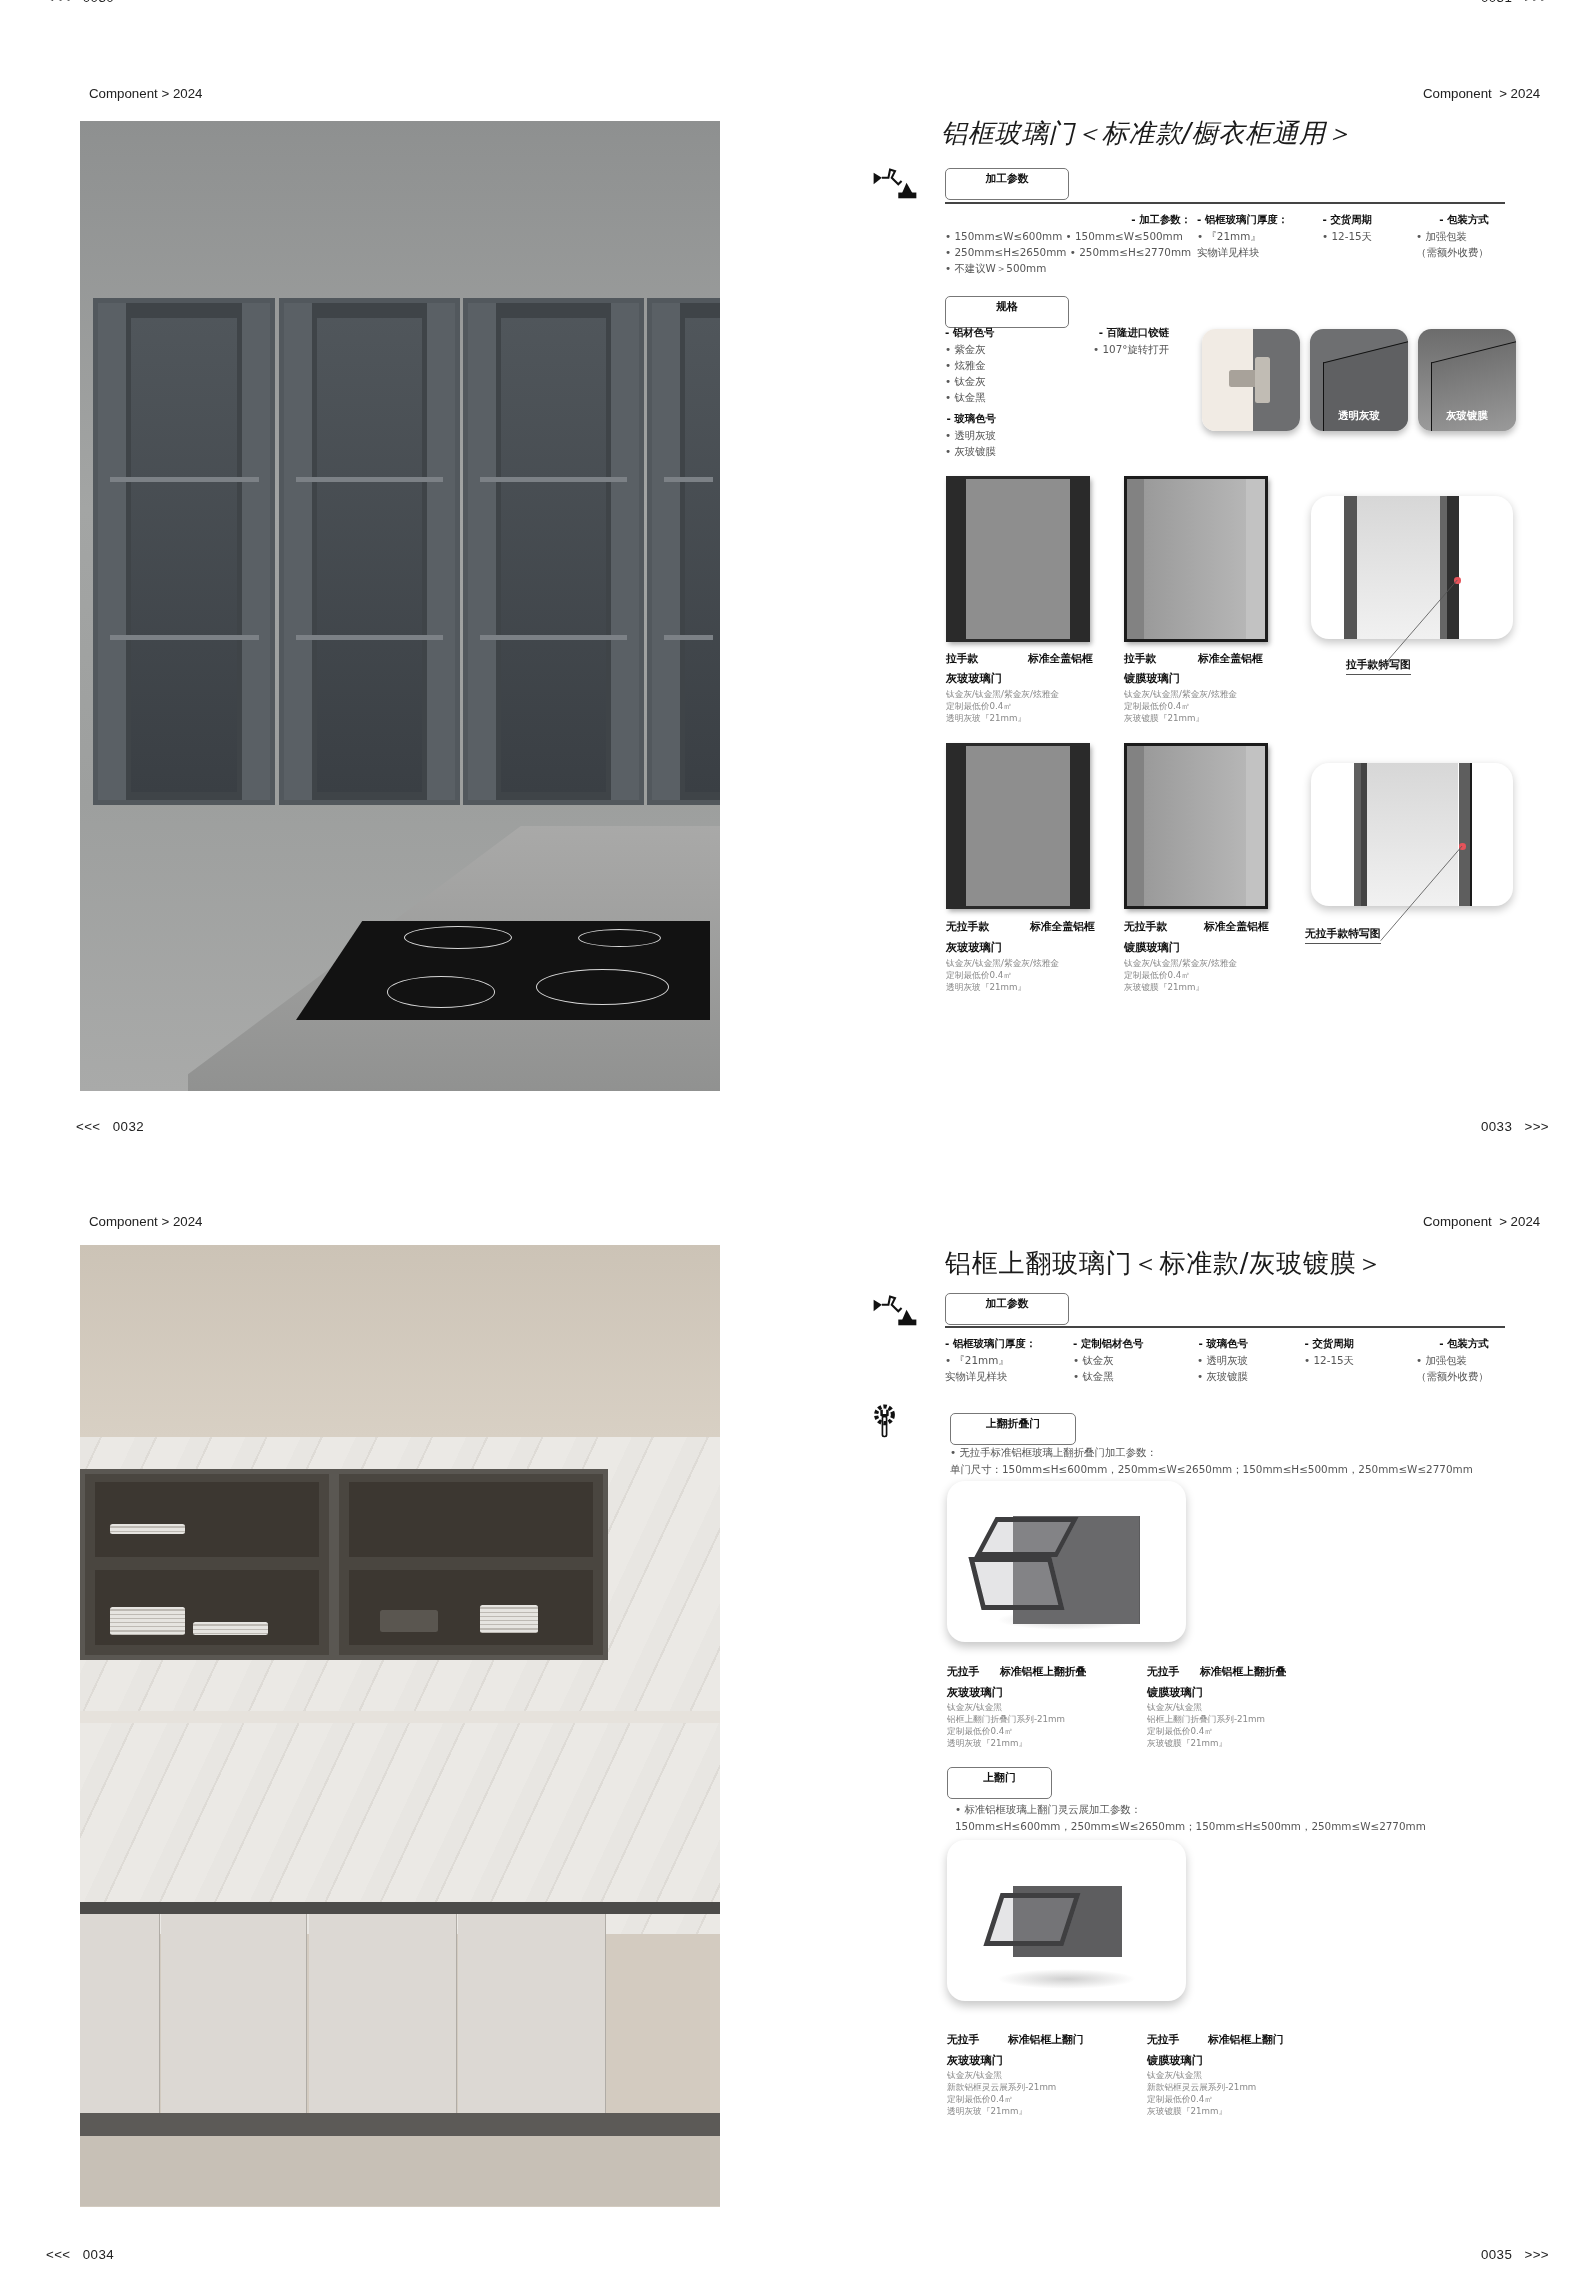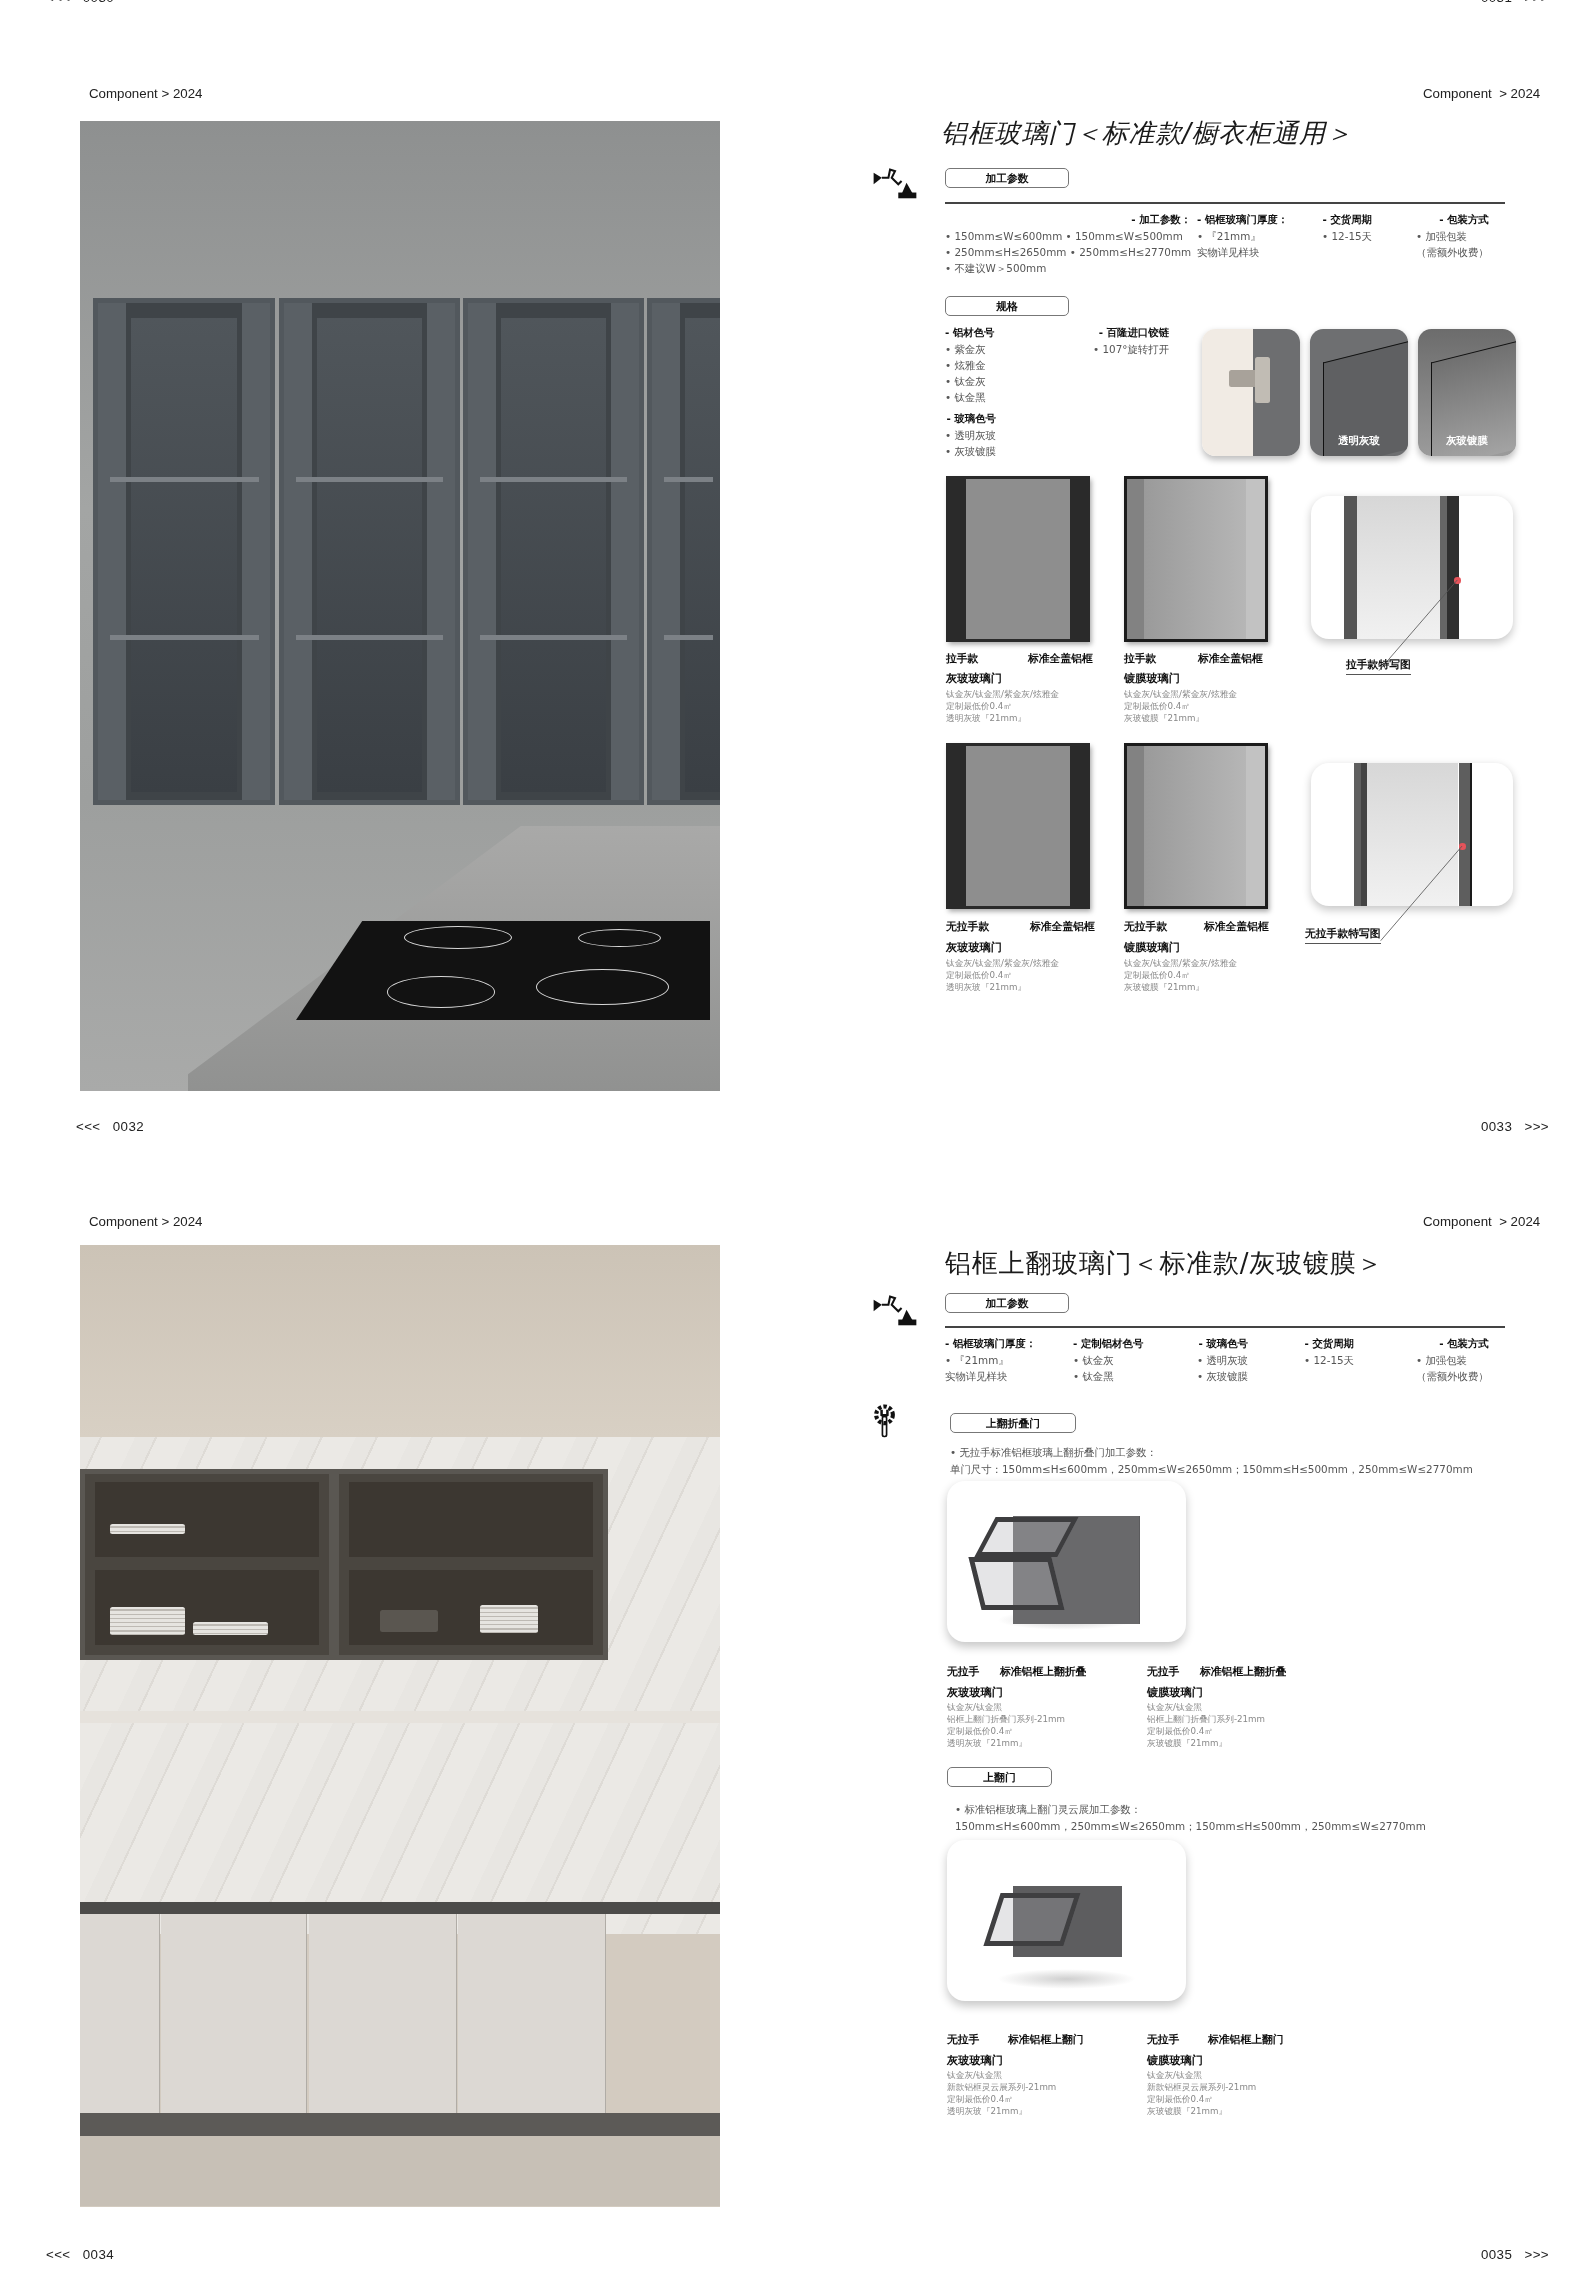--- a/index.html
+++ b/index.html
@@ -35,29 +35,29 @@
   .p2-upper .row { position: absolute; left: 10px; right: 10px; height: 75px; background: #3c3731; }
   .p2-plates { position: absolute; height: 18px; background: repeating-linear-gradient(180deg,#e6e4e0 0 2.5px,#bdb9b3 2.5px 4.1px); border-radius: 2.5px; }
   .p2-rail { position: absolute; left: 0; top: 466px; width: 680px; height: 11.6px; background: #e6e2dc; }
   .p2-counter { position: absolute; left: 0; top: 657px; width: 705px; height: 11.6px; background: #4c4b49; }
   .p2-base { position: absolute; top: 669px; height: 199px; background: #dcd8d3; border-right: 1.7px solid #b0aca6; }
   .p2-plinth { position: absolute; left: 0; top: 868px; width: 705px; height: 23px; background: #5c5a57; }
   .p2-floor { position: absolute; left: 0; top: 891px; width: 100%; height: 70px; background: #c7c0b6; }
 
   
   .title { font-size: 26px; font-weight: normal; color: #1a1a1a; letter-spacing: 0.8px; white-space: nowrap; font-family: "DejaVu Sans", sans-serif; }
-  .pill { position: absolute; height: 20px; border: 1.2px solid #777; border-radius: 5px; background: #fff;
+  .pill { position: absolute; height: 32px; border: 1.2px solid #777; border-radius: 5px; background: #fff;
     font-size: 10.8px; font-weight: bold; text-align: center; line-height: 19px; color: #111; }
   .rule { position: absolute; height: 1.7px; background: #444; }
   .col { position: absolute; }
   .col .h { font-size: 10.4px; font-weight: bold; color: #111; line-height: 15.8px; white-space: nowrap; text-align: right; }
   .col .v { font-size: 10.4px; color: #555; line-height: 16px; white-space: nowrap; }
   .para { position: absolute; font-size: 10.4px; color: #555; line-height: 16.6px; white-space: nowrap; }
 
-  .swatch { position: absolute; width: 98px; height: 127px; border-radius: 13.3px; overflow: hidden;
+  .swatch { position: absolute; width: 98px; height: 102px; border-radius: 13.3px; overflow: hidden;
     box-shadow: 0 3.3px 6.6px rgba(0,0,0,0.25); }
   .swatch .lbl { position: absolute; left: 0; right: 0; bottom: 8.3px; text-align: center; color: #fff; font-size: 10.4px; font-weight: bold; }
 
   .door { position: absolute; width: 144px; height: 166px; box-shadow: 1.7px 3.3px 5px rgba(0,0,0,0.35); }
   .door.dark { background: #2a2a2a; }
   .door.dark .glass { position: absolute; left: 20px; right: 20px; top: 3.3px; bottom: 3.3px; background: #8e8e8e; }
   .door.light { background: #1c1c1c; }
   .door.light .glass { position: absolute; inset: 3.3px; background: linear-gradient(90deg,#828282 0 12%,#9a9a9a 12%,#b6b6b6 86%,#c2c2c2 86%); }
 
   .closeup { position: absolute; width: 202px; height: 143px; border-radius: 18px; background: #fff;

